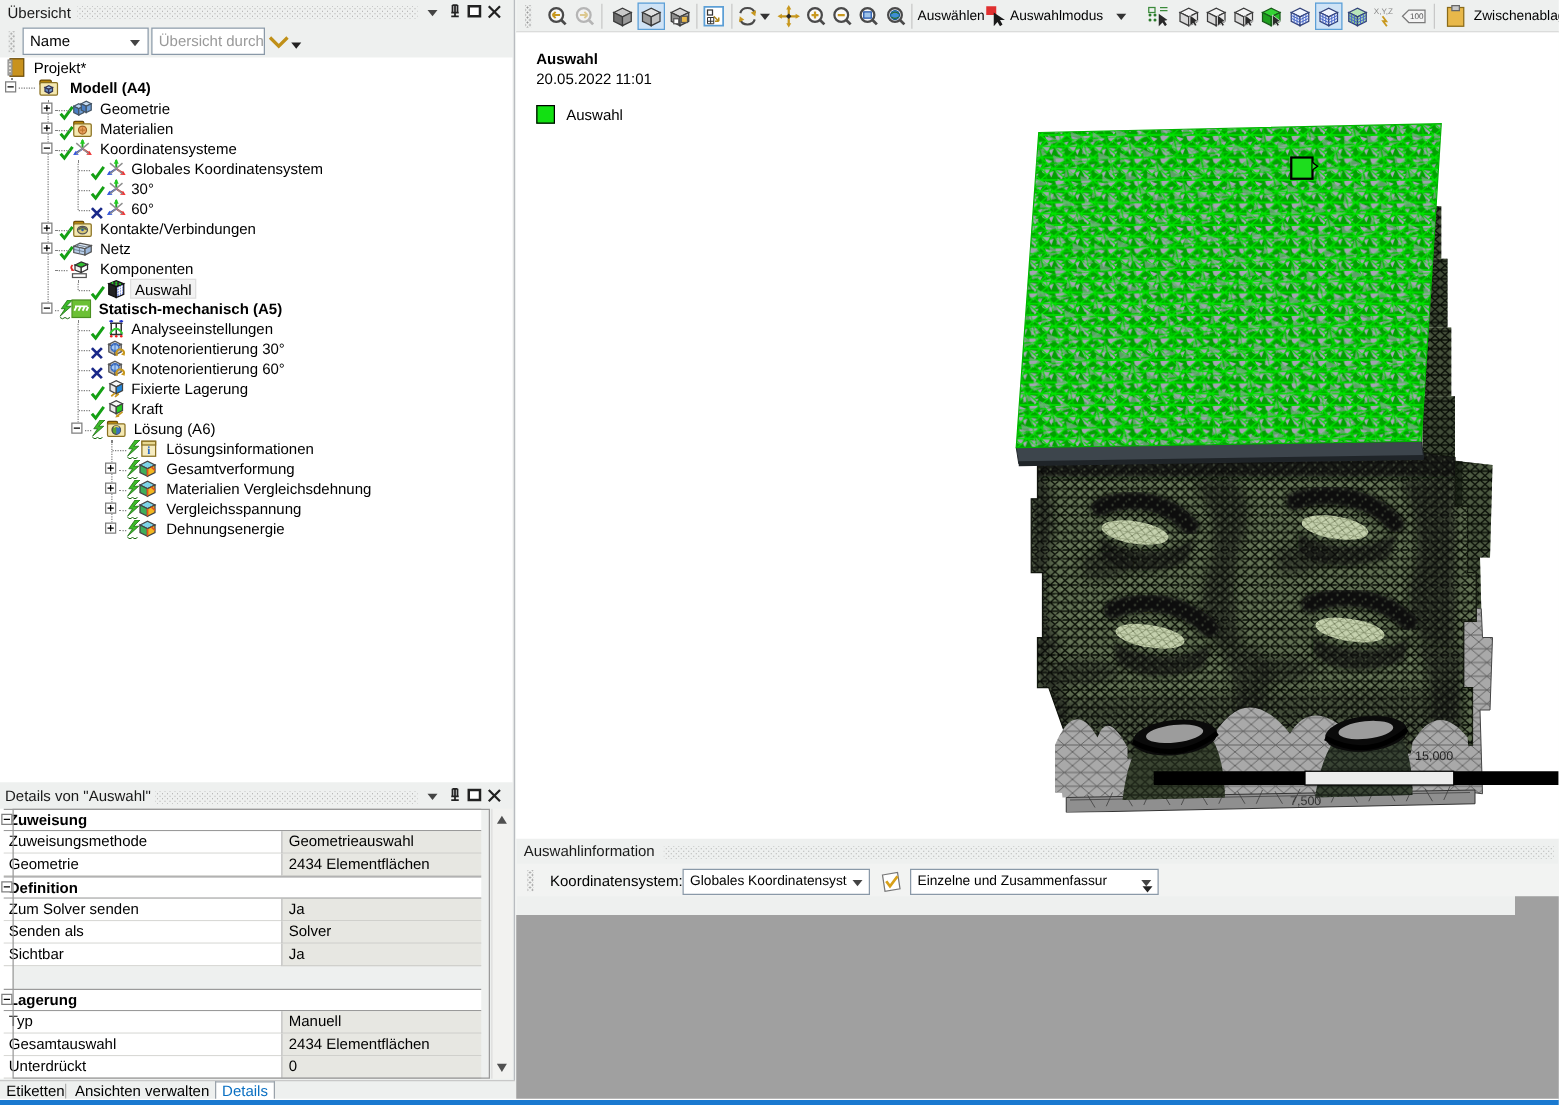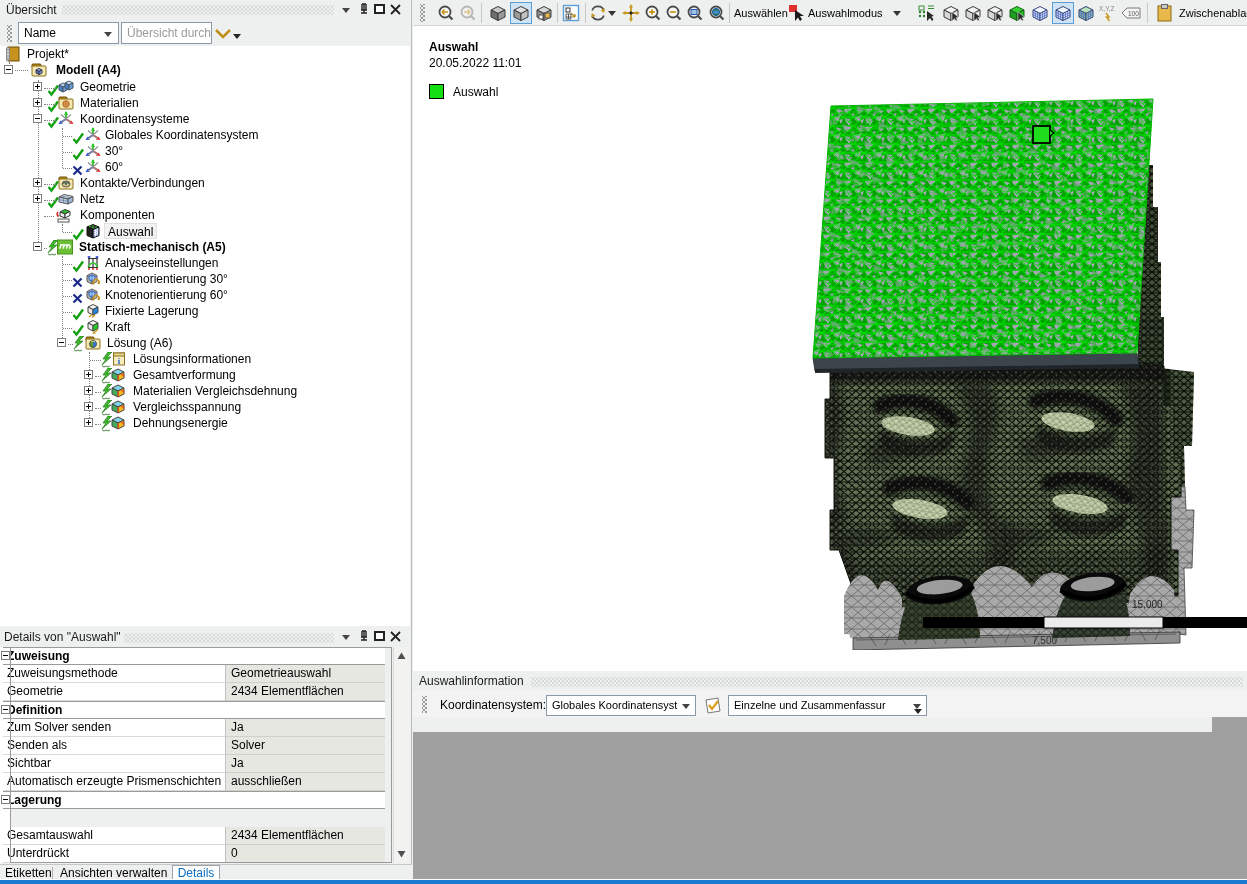--- a/index.html
+++ b/index.html
@@ -429,29 +429,29 @@
       <div class="dval">Ja</div>
     </div>
     <div class="drow" style="top:737px">
       <div class="dlab">Senden als</div>
       <div class="dval">Solver</div>
     </div>
     <div class="drow" style="top:755px">
       <div class="dlab">Sichtbar</div>
       <div class="dval">Ja</div>
     </div>
-    <div class="drow" style="top:773px">
-      <div class="dlab">Automatisch erzeugte Prismenschichten</div>
-      <div class="dval">ausschließen</div>
-    </div>
     <div class="drow" style="top:791px">
       <div class="dgrp">Lagerung</div>
     </div>
     <div class="ebox" style="left:1px;top:795px">
       <i></i>
+    </div>
+    <div class="drow" style="top:809px">
+      <div class="dlab">Typ</div>
+      <div class="dval">Manuell</div>
     </div>
     <div class="drow" style="top:827px">
       <div class="dlab">Gesamtauswahl</div>
       <div class="dval">2434 Elementflächen</div>
     </div>
     <div class="drow" style="top:845px">
       <div class="dlab">Unterdrückt</div>
       <div class="dval">0</div>
     </div>
     <div class="abs" style="left:10px;top:647px;width:382px;height:216px;border:1px solid #9a9a9a;pointer-events:none"></div>

